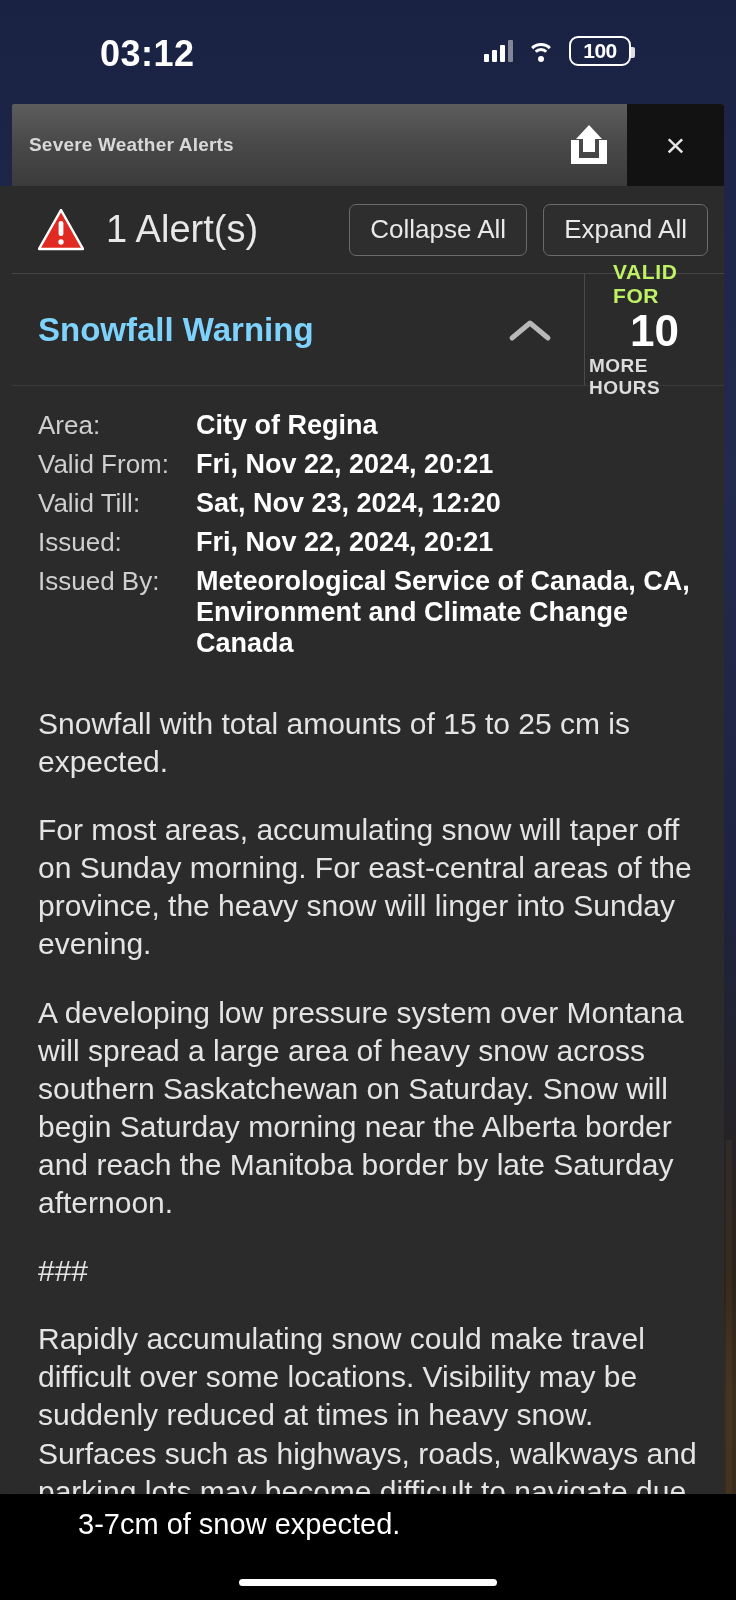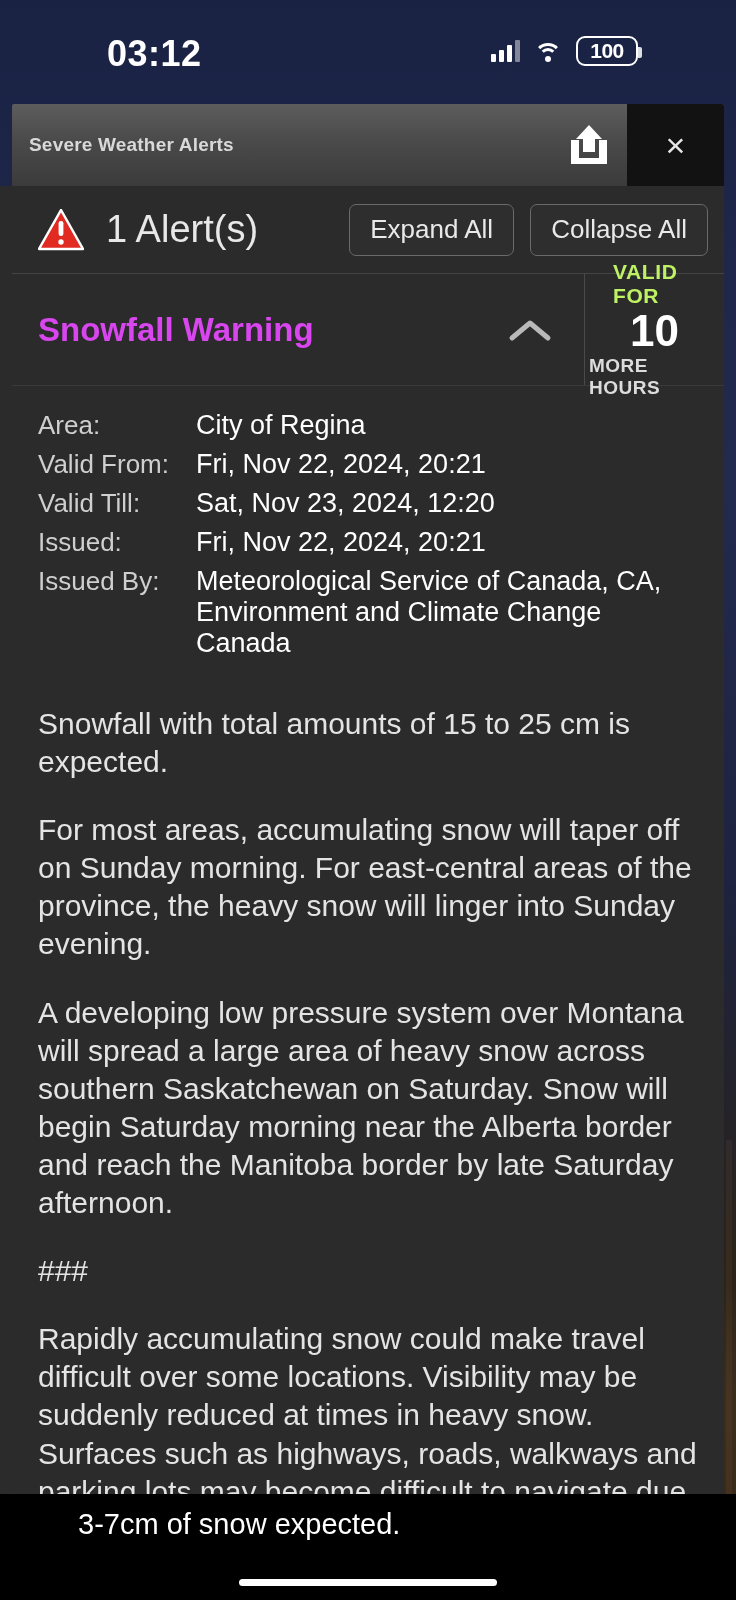--- a/index.html
+++ b/index.html
@@ -31,21 +31,21 @@
     position: absolute;
     left: 0; bottom: 0; width: 736px; height: 460px;
     background:
       repeating-linear-gradient(90deg, rgba(255,200,140,0.05) 0 6px, rgba(0,0,0,0) 6px 22px),
       linear-gradient(180deg, rgba(40,30,20,0) 0%, rgba(60,42,24,0.5) 100%);
   }
 
   
   #status-bar {
     position: absolute;
-    top: 0; left: 8px;
+    top: 0; left: 1px;
     width: 708px; height: 104px;
     color: #ffffff;
     z-index: 40;
   }
   #status-time {
     position: absolute;
     left: 99px; top: 33px;
     font-size: 36px;
     font-weight: 600;
     letter-spacing: 0.5px;
@@ -180,21 +180,21 @@
   }
   #alert-title-left {
     flex: 1 1 auto;
     display: flex; align-items: center;
     padding-left: 26px;
     position: relative;
   }
   #alert-name {
     font-size: 33px;
     font-weight: 700;
-    color: #d946ef;
+    color: #7dd3fc;
   }
   #collapse-chevron {
     position: absolute;
     right: 32px; top: 50%;
     transform: translateY(-50%);
     width: 44px; height: 26px;
   }
   #valid-for-box {
     flex: 0 0 140px;
     border-left: 1px solid #4a4a4a;
@@ -213,21 +213,21 @@
     overflow: hidden;
   }
   table.meta { border-collapse: collapse; width: 100%; }
   table.meta td {
     vertical-align: top;
     padding: 0 0 8px 0;
     font-size: 26px;
     color: #d0d0d0;
   }
   table.meta td.k { width: 148px; white-space: nowrap; font-weight: 400; color: #cfcfcf; }
-  table.meta td.v { font-weight: 400; color: #ffffff; font-size: 27px; padding-left: 10px; }
+  table.meta td.v { font-weight: 700; color: #ffffff; font-size: 27px; padding-left: 10px; }
 
   .para {
     font-size: 30px;
     line-height: 1.27;
     color: #e4e4e4;
     margin-top: 30px;
     font-weight: 400;
   }
   .para.first { margin-top: 38px; }
 
@@ -306,22 +306,22 @@
       <div id="close-button">×</div>
     </div>
 
     <div id="alert-count-bar">
       <svg id="warning-icon" viewBox="0 0 46 42">
         <path d="M23 1 L45 40 L1 40 Z" fill="#e02a22" stroke="#ffffff" stroke-width="2.5" stroke-linejoin="round"></path>
         <rect x="20.6" y="12" width="4.8" height="15" rx="2.2" fill="#ffffff"></rect>
         <circle cx="23" cy="33" r="2.7" fill="#ffffff"></circle>
       </svg>
       <div id="alert-count-label">1 Alert(s)</div>
+      <div class="hdr-btn">Collapse All</div>
       <div class="hdr-btn">Expand All</div>
-      <div class="hdr-btn">Collapse All</div>
     </div>
 
     <div id="alert-title-row">
       <div id="alert-title-left">
         <div id="alert-name">Snowfall Warning</div>
         <svg id="collapse-chevron" viewBox="0 0 44 26">
           <path d="M4 21 L22 6 L40 21" fill="none" stroke="#b9b9b9" stroke-width="5" stroke-linecap="round" stroke-linejoin="round"></path>
         </svg>
       </div>
       <div id="valid-for-box">

